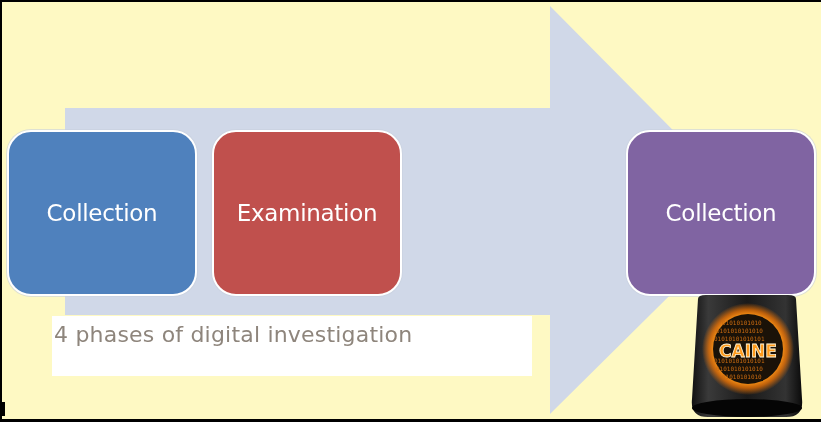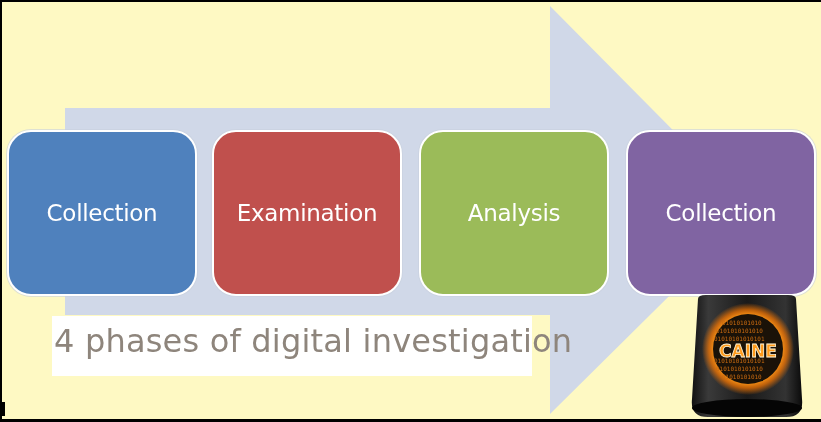--- a/index.html
+++ b/index.html
@@ -14,44 +14,41 @@
     border-radius:24px; border:2px solid #ffffff;
     box-sizing:border-box; display:flex; align-items:center; justify-content:center;
     box-shadow: 0 0 0 1px rgba(200,208,222,0.6);
   }
   .phase span {
     color:#ffffff; font-family:"DejaVu Sans", sans-serif; font-size:23px;
     letter-spacing:-0.3px;
   }
   .caption {
     position:absolute; left:52px; top:320px;
-    font-family:"DejaVu Sans", sans-serif; font-size:32px; color:#8e857c;
+    font-family:"DejaVu Sans", sans-serif; font-size:22px; color:#8e857c;
     letter-spacing:0.2px; white-space:nowrap;
   }
   .caine { position:absolute; left:684px; top:293px; }
   .tick { position:absolute; left:0px; top:400px; width:3px; height:14px; background:#000; }
 </style>
 </head>
 <body>
 
 <div class="canvas">
 
   <svg class="arrow" width="816" height="417" viewBox="0 0 816 417">
     <polygon points="63,106 548,106 548,4 752,210 548,412 548,313 63,313" fill="#d0d8e8"></polygon>
     <rect x="50" y="314" width="480" height="60" fill="#ffffff"></rect>
   </svg>
 
   <div class="phase" style="left:5px;background:#4f81bd;">
     <span>Collection</span>
   </div>
   <div class="phase" style="left:210px;background:#c0504d;">
     <span>Examination</span>
-  </div>
-  <div class="phase" style="left:417px;background:#9bbb59;">
-    <span>Analysis</span>
   </div>
   <div class="phase" style="left:624px;background:#8064a2;">
     <span>Collection</span>
   </div>
 
   <div class="caption">4 phases of digital investigation</div>
 
   <svg class="caine" width="122" height="124" viewBox="0 0 122 124">
     <defs>
       <linearGradient id="body" x1="0" x2="1" y1="0" y2="0">

